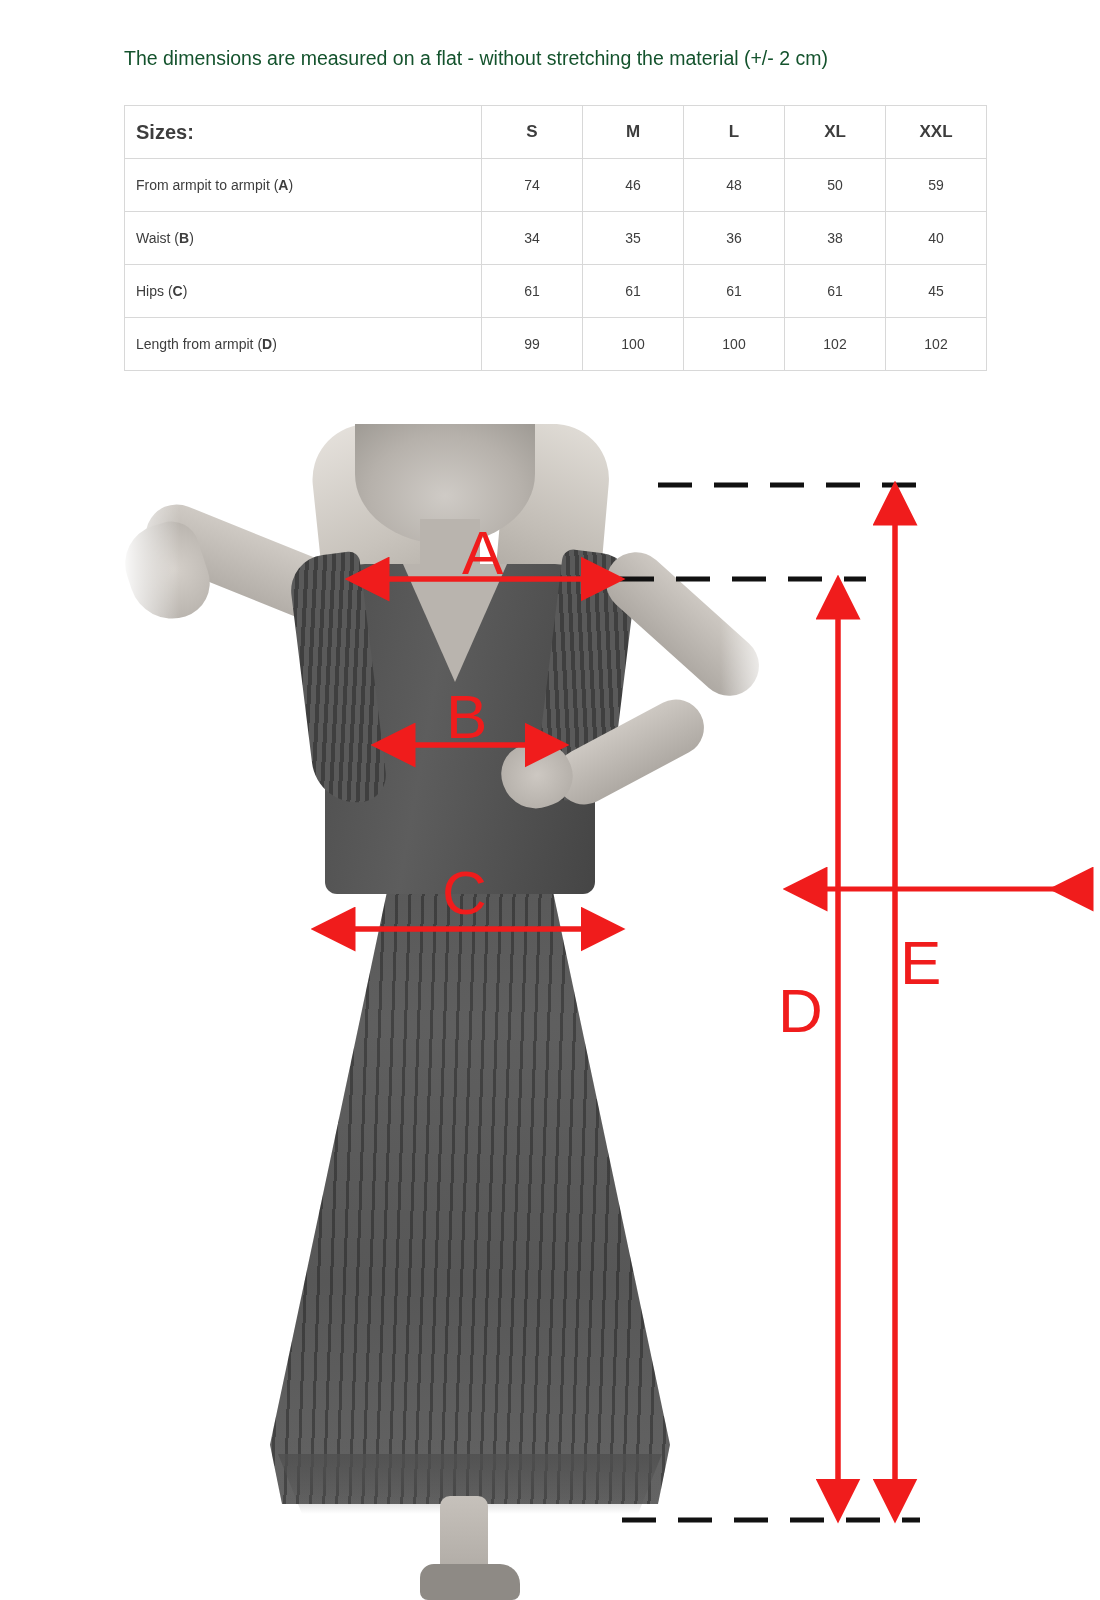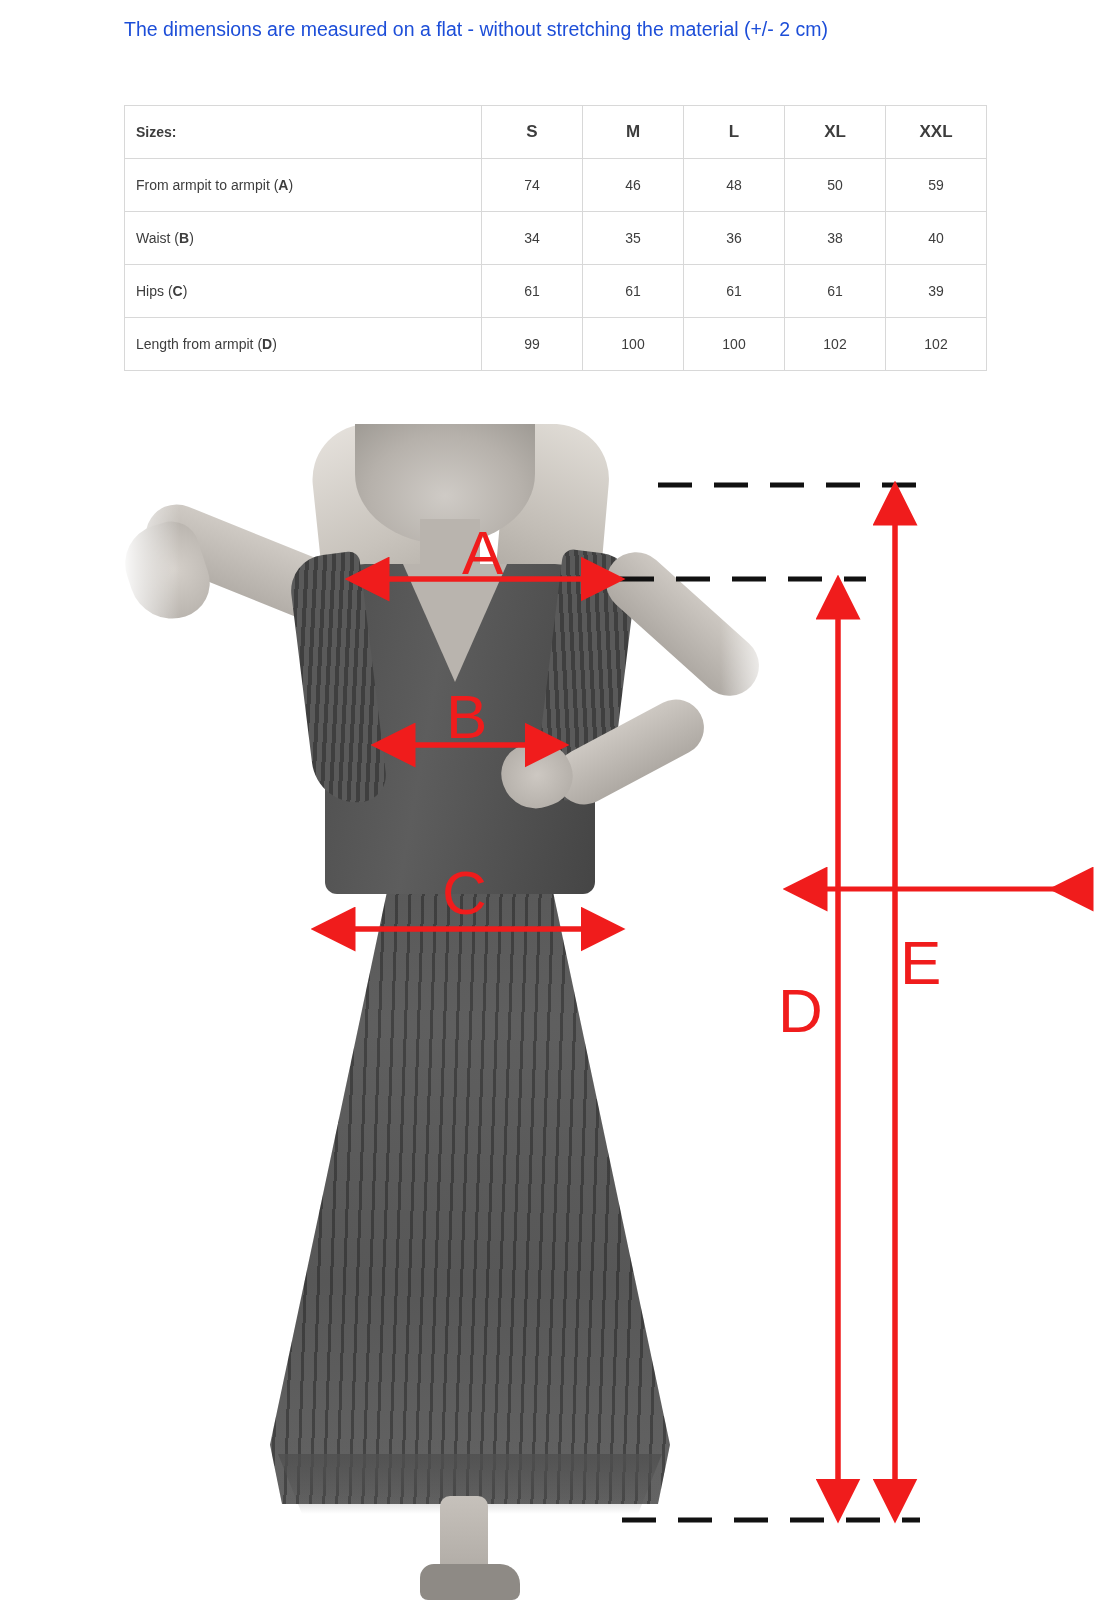--- a/index.html
+++ b/index.html
@@ -12,25 +12,25 @@
     height: 1600px;
     position: relative;
     font-family: "Liberation Sans", sans-serif;
     color: #3d3d3d;
     overflow: hidden;
   }
 
   #intro {
     position: absolute;
     left: 124px;
-    top: 15px;
+    top: 44px;
     width: 840px;
     font-size: 19.5px;
     line-height: 1.45;
-    color: #1d4ed8;
+    color: #14532d;
   }
   #intro .line { display: block; white-space: nowrap; }
 
   #size-table {
     position: absolute;
     left: 124px;
     top: 105px;
     width: 845px;
     border-collapse: collapse;
     table-layout: fixed;
@@ -48,21 +48,21 @@
     padding-left: 11px;
     width: 345px;
     font-weight: bold;
   }
   #size-table .rowhead .plain { font-weight: normal; }
   #size-table .num {
     text-align: center;
     width: 100px;
   }
   #size-table thead th.num { font-weight: bold; font-size: 17px; }
-  #size-table thead th.rowhead { font-weight: bold; font-size: 14px; }
+  #size-table thead th.rowhead { font-weight: bold; font-size: 20px; }
 
   
   #figure {
     position: absolute;
     left: 0;
     top: 424px;
     width: 1100px;
     height: 1176px;
     overflow: hidden;
     background: #ffffff;
@@ -267,21 +267,21 @@
       <td class="num">36</td>
       <td class="num">38</td>
       <td class="num">40</td>
     </tr>
     <tr>
       <td class="rowhead"><span class="plain">Hips (</span><span>C</span><span class="plain">)</span></td>
       <td class="num">61</td>
       <td class="num">61</td>
       <td class="num">61</td>
       <td class="num">61</td>
-      <td class="num">39</td>
+      <td class="num">45</td>
     </tr>
     <tr>
       <td class="rowhead"><span class="plain">Length from armpit (</span><span>D</span><span class="plain">)</span></td>
       <td class="num">99</td>
       <td class="num">100</td>
       <td class="num">100</td>
       <td class="num">102</td>
       <td class="num">102</td>
     </tr>
   </tbody>

